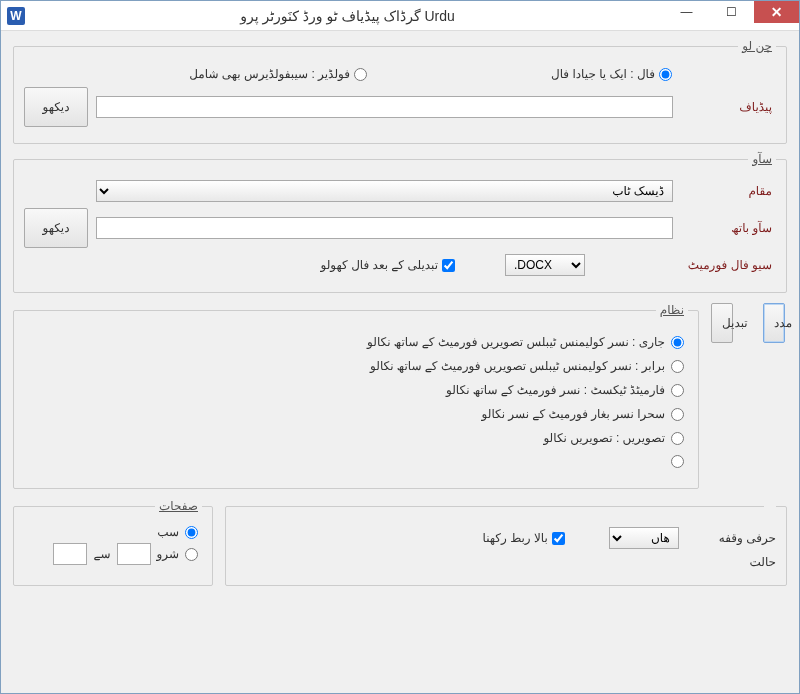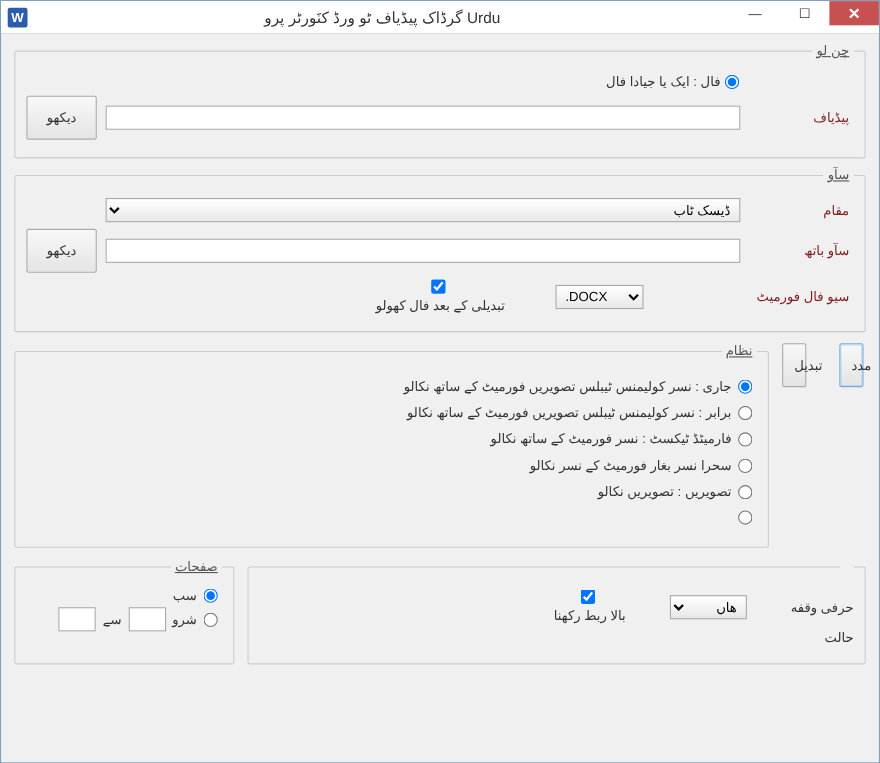--- a/index.html
+++ b/index.html
@@ -157,21 +157,21 @@
   .bottom-row {
     display: flex;
     gap: 12px;
   }
   .pages-box {
     width: 200px;
   }
   .misc-box {
     flex: 1;
   }
-  .inline-gap { display:inline-flex; align-items:center; gap:4px;flex-direction:column; }
+  .inline-gap { display:inline-flex; align-items:center; gap:4px; }
   .btn.highlight { border-color:#7aa9e0; box-shadow: 0 0 0 1px #bcd6f2 inset; }
 </style>
 </head>
 <body>
 
 <div class="window">
 
   <div class="titlebar">
     <div class="titlebar-left">
       <div class="app-icon">W</div>
@@ -186,20 +186,24 @@
 
   <div class="content">
 
     <fieldset dir="rtl">
       <legend>چن لو</legend>
       <div class="row" style="justify-content:flex-start; gap:180px; padding-right:100px;">
         <label class="radio-row">
           <input type="radio" name="src" checked="" style="">
           <span>فال  :  ایک یا جیادا فال</span>
         </label>
+        <label class="radio-row">
+          <input type="radio" name="src" style="">
+          <span>فولڈیر  :  سیبفولڈیرس بھی شامل</span>
+        </label>
       </div>
       <div class="row">
         <div class="label-col">پیڈیاف</div>
         <input type="text" class="wide-input" style="">
         <button class="btn">دیکھو</button>
       </div>
     </fieldset>
 
     <fieldset dir="rtl">
       <legend>سآو</legend>

